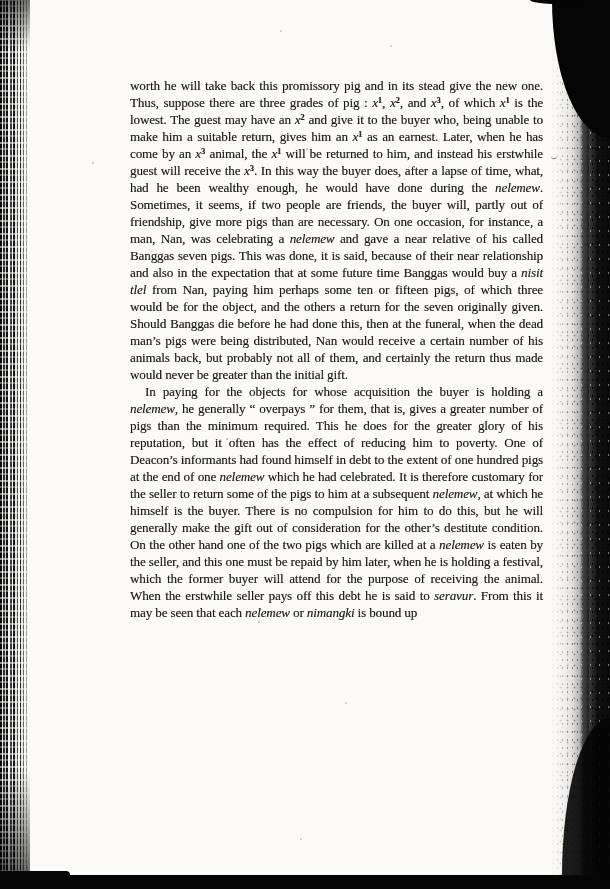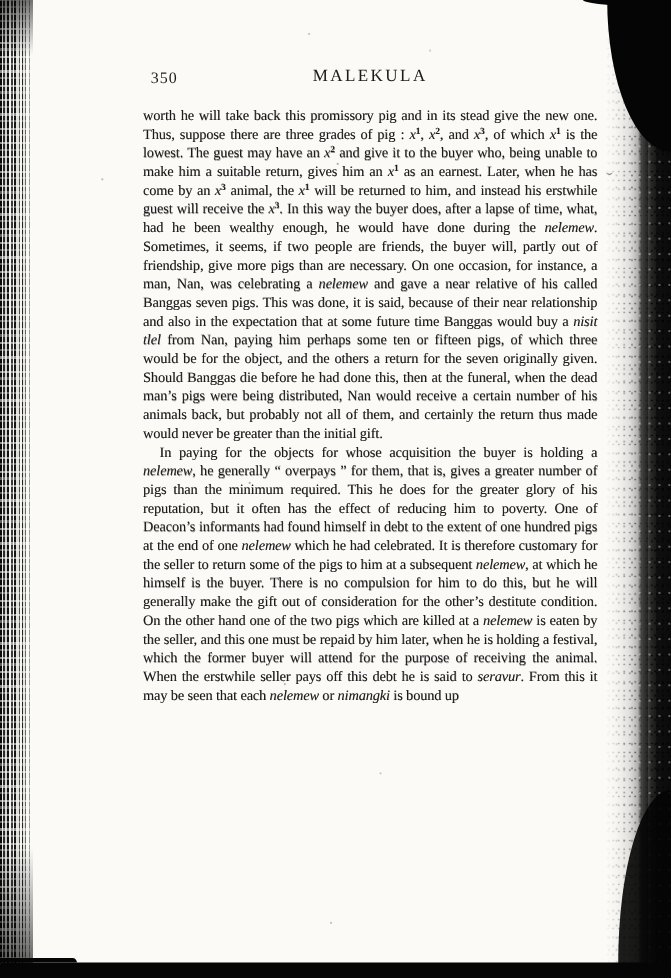--- a/index.html
+++ b/index.html
@@ -107,24 +107,20 @@
     border-radius:0 0 50% 50%;
   }
 </style>
 </head>
 <body>
 
 <div class="stage">
   <div class="paper"></div>
 
   <div class="textcol">
-    <div class="pagehead">
-      <span class="pagenum">350</span>
-      <span class="booktitle">MALEKULA</span>
-    </div>
     <div class="bodytext">
         <p class="para"><span>worth he will take back this promissory pig and in its stead give the new one.  Thus, suppose there are three grades of pig : </span><span class="it">x</span><sup>1</sup><span>, </span><span class="it">x</span><sup>2</sup><span>, and </span><span class="it">x</span><sup>3</sup><span>, of which </span><span class="it">x</span><sup>1</sup><span> is the lowest.  The guest may have an </span><span class="it">x</span><sup>2</sup><span> and give it to the buyer who, being unable to make him a suitable return, gives him an </span><span class="it">x</span><sup>1</sup><span> as an earnest.  Later, when he has come by an </span><span class="it">x</span><sup>3</sup><span> animal, the </span><span class="it">x</span><sup>1</sup><span> will be returned to him, and instead his erstwhile guest will receive the </span><span class="it">x</span><sup>3</sup><span>.  In this way the buyer does, after a lapse of time, what, had he been wealthy enough, he would have done during the </span><span class="it">nelemew</span><span>.  Sometimes, it seems, if two people are friends, the buyer will, partly out of friendship, give more pigs than are necessary.  On one occasion, for instance, a man, Nan, was celebrating a </span><span class="it">nelemew</span><span> and gave a near relative of his called Banggas seven pigs.  This was done, it is said, because of their near relationship and also in the expectation that at some future time Banggas would buy a </span><span class="it">nisit tlel</span><span> from Nan, paying him perhaps some ten or fifteen pigs, of which three would be for the object, and the others a return for the seven originally given.  Should Banggas die before he had done this, then at the funeral, when the dead man’s pigs were being distributed, Nan would receive a certain number of his animals back, but probably not all of them, and certainly the return thus made would never be greater than the initial gift.</span></p>
         <p class="para indent"><span>In paying for the objects for whose acquisition the buyer is holding a </span><span class="it">nelemew</span><span>, he generally “ overpays ” for them, that is, gives a greater number of pigs than the minimum required.  This he does for the greater glory of his reputation, but it often has the effect of reducing him to poverty.  One of Deacon’s informants had found himself in debt to the extent of one hundred pigs at the end of one </span><span class="it">nelemew</span><span> which he had celebrated.  It is therefore customary for the seller to return some of the pigs to him at a subsequent </span><span class="it">nelemew</span><span>, at which he himself is the buyer.  There is no compulsion for him to do this, but he will generally make the gift out of consideration for the other’s destitute condition.  On the other hand one of the two pigs which are killed at a </span><span class="it">nelemew</span><span> is eaten by the seller, and this one must be repaid by him later, when he is holding a festival, which the former buyer will attend for the purpose of receiving the animal.  When the erstwhile seller pays off this debt he is said to </span><span class="it">seravur</span><span>.  From this it may be seen that each </span><span class="it">nelemew</span><span> or </span><span class="it">nimangki</span><span> is bound up</span></p>
       </div>
   </div>
 
   <div class="specks"></div>
   <div class="artifact-curl"></div>
 
   <div class="left-edge"></div>

